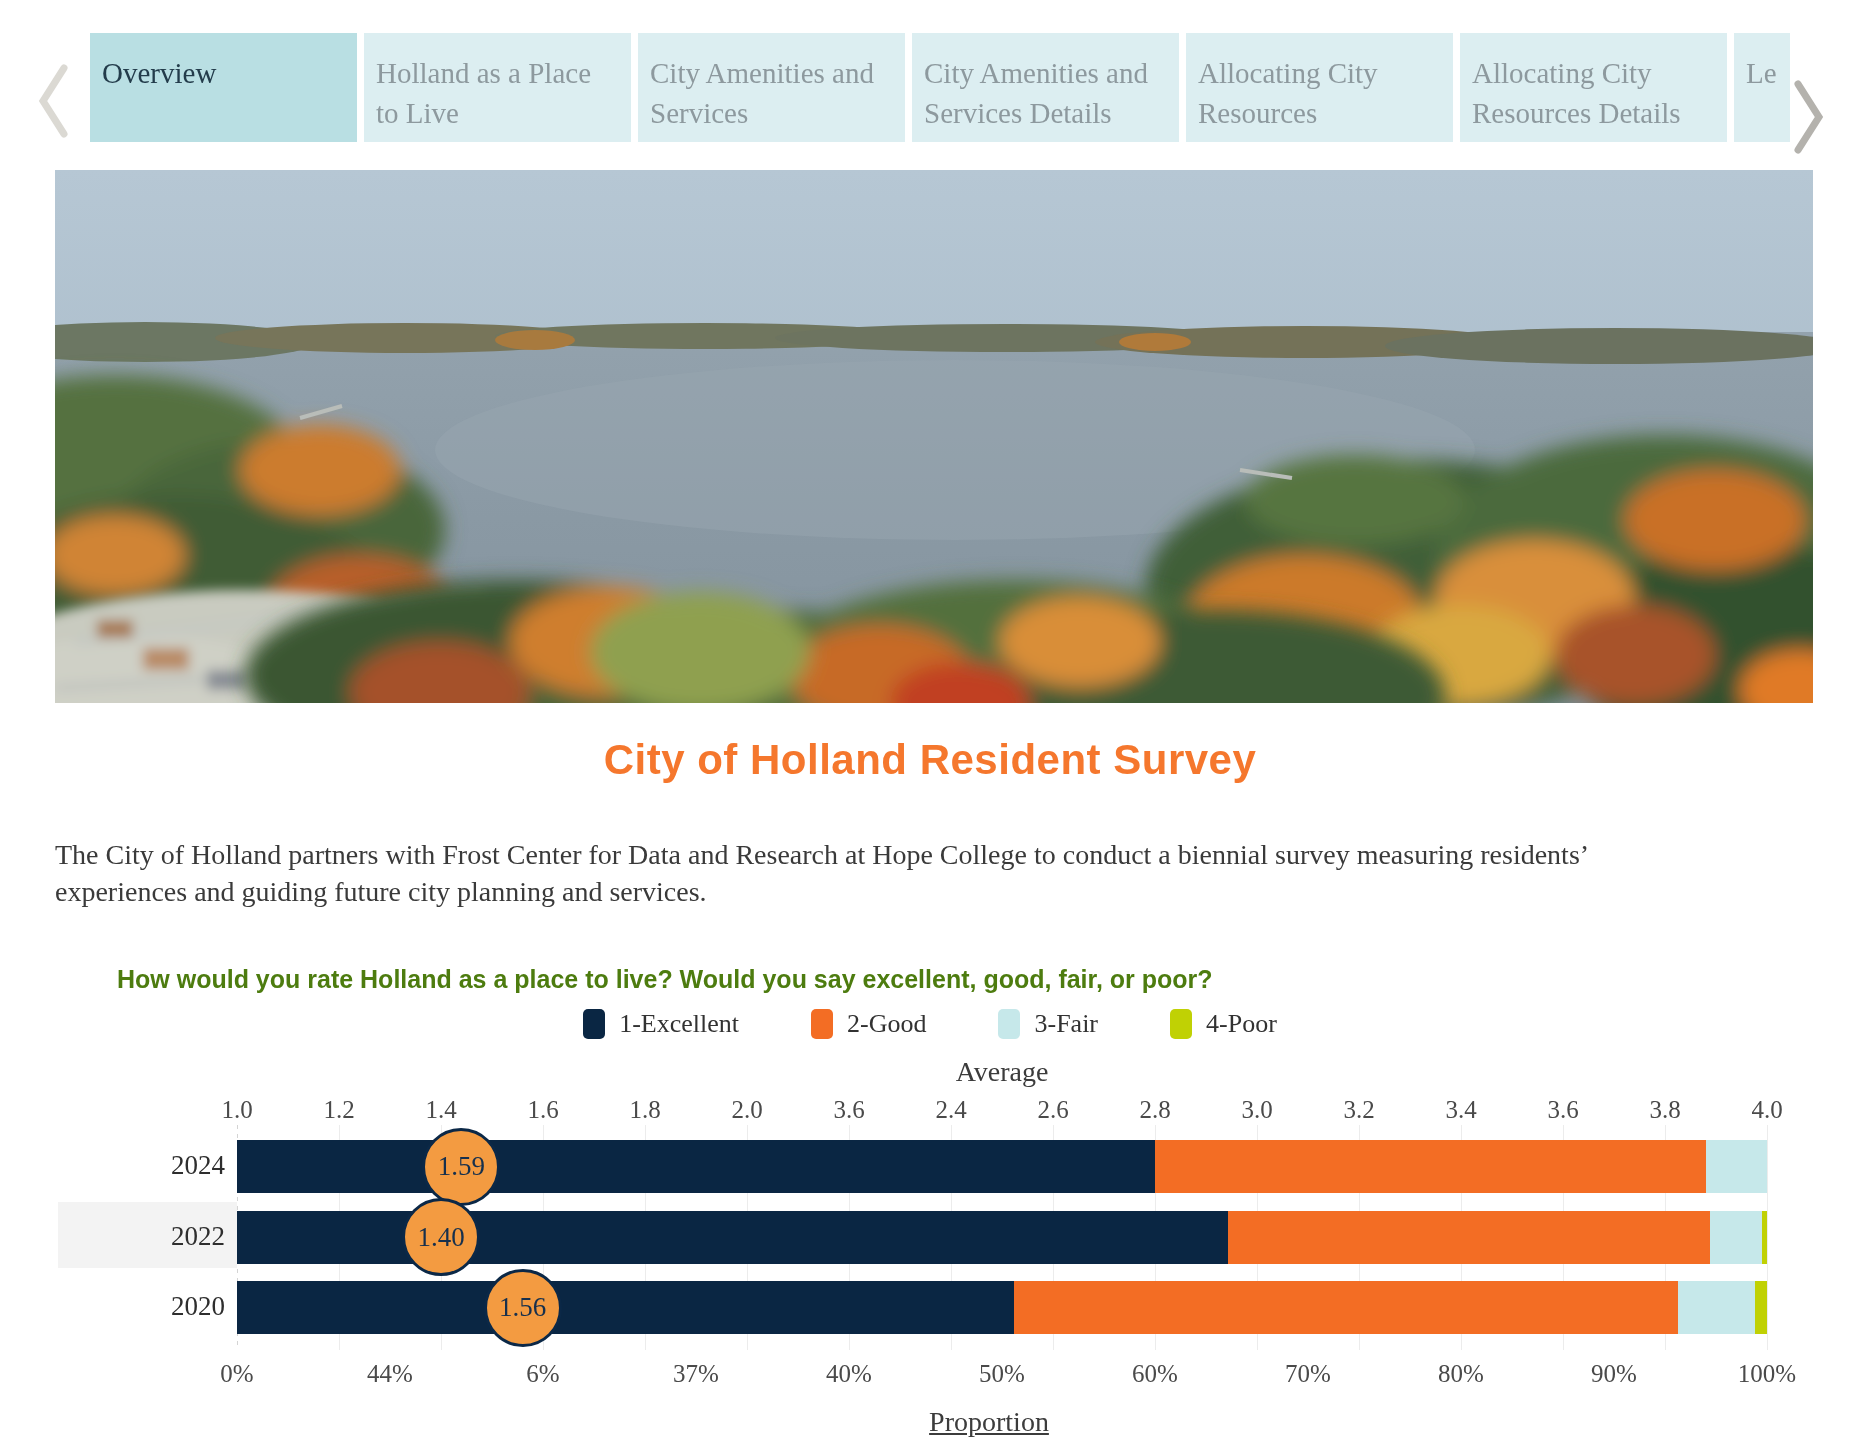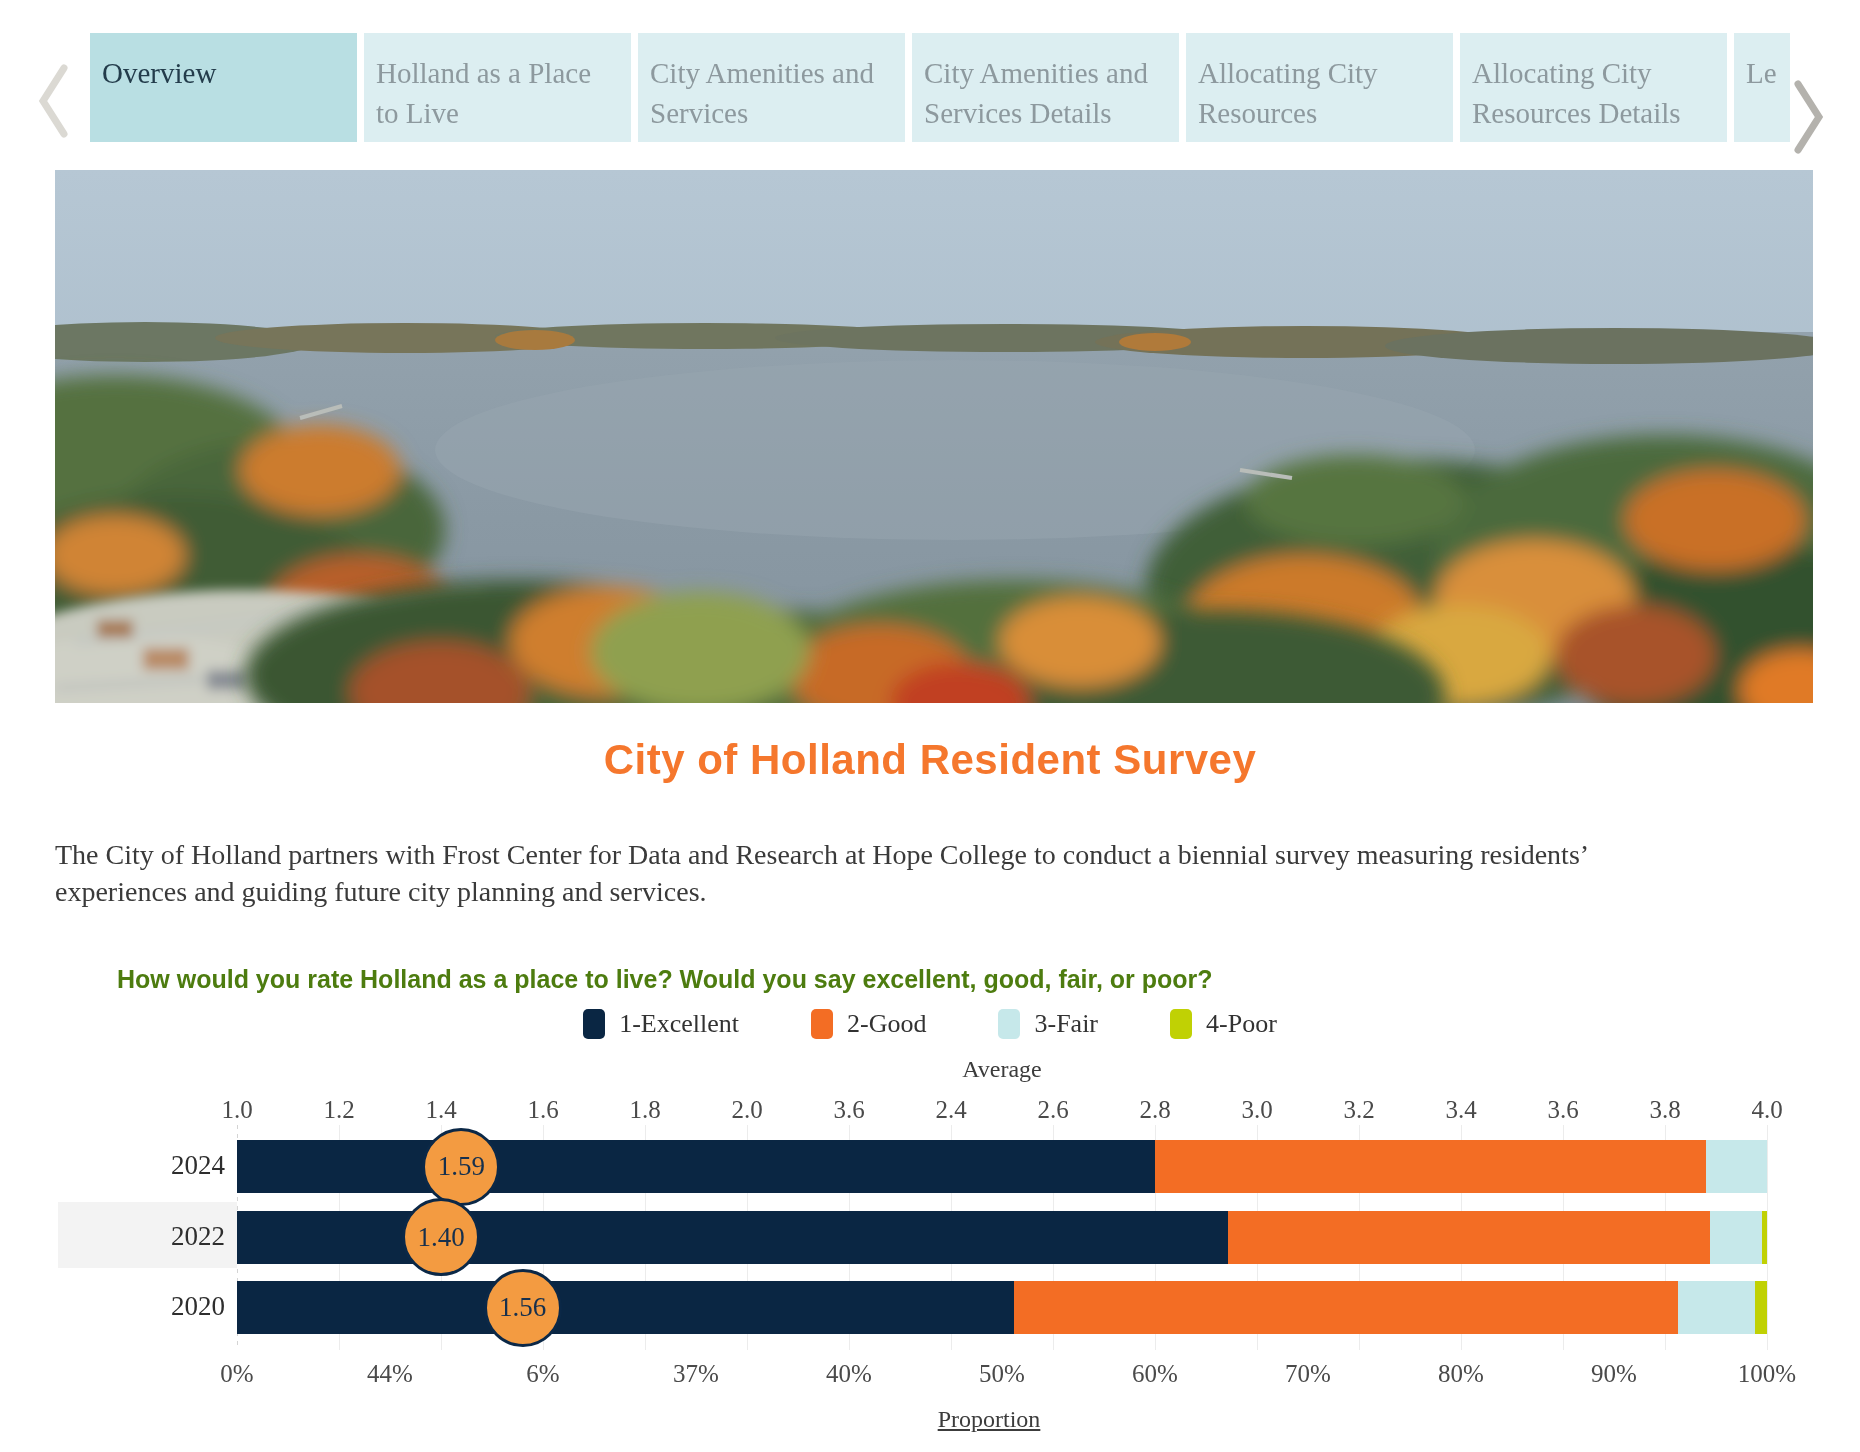--- a/index.html
+++ b/index.html
@@ -35,21 +35,21 @@
     position:absolute;left:108px;top:956px;margin:9px;
     font-family:"Liberation Sans", sans-serif;font-weight:bold;font-size:25px;color:#4d7c0f;
   }
 
   
   .legend{position:absolute;left:0;top:1009px;width:1860px;display:flex;justify-content:center;gap:72px;}
   .legend-item{display:flex;align-items:center;gap:14px;font-size:26px;color:#323232;cursor:pointer;}
   .swatch{width:22px;height:30px;border-radius:5px;flex:0 0 22px;}
 
   
-  .axis-title{position:absolute;transform:translateX(-50%);font-size:24px;color:#3c3c3c;}
+  .axis-title{position:absolute;transform:translateX(-50%);font-size:28px;color:#3c3c3c;}
   .tick{position:absolute;transform:translateX(-50%);font-size:25px;color:#4a4a4a;white-space:nowrap;}
   .gridline{position:absolute;top:1125px;height:225px;width:1px;background:#ececec;}
   .gridline.dashed{background:repeating-linear-gradient(180deg,#d4d4d4 0 4px,transparent 4px 9px);}
   .row-highlight{position:absolute;left:58px;top:1202px;width:179px;height:66px;background:#f3f3f3;}
   .rowlabel{position:absolute;left:45px;width:180px;text-align:right;font-size:27px;color:#2e2e2e;}
   .bar{position:absolute;left:237px;height:53px;display:flex;}
   .seg{height:100%;}
   .avg-circle{
     position:absolute;width:72px;height:72px;border-radius:50%;
     border:3px solid #0b2847;background:#f39b41;color:#16304d;

